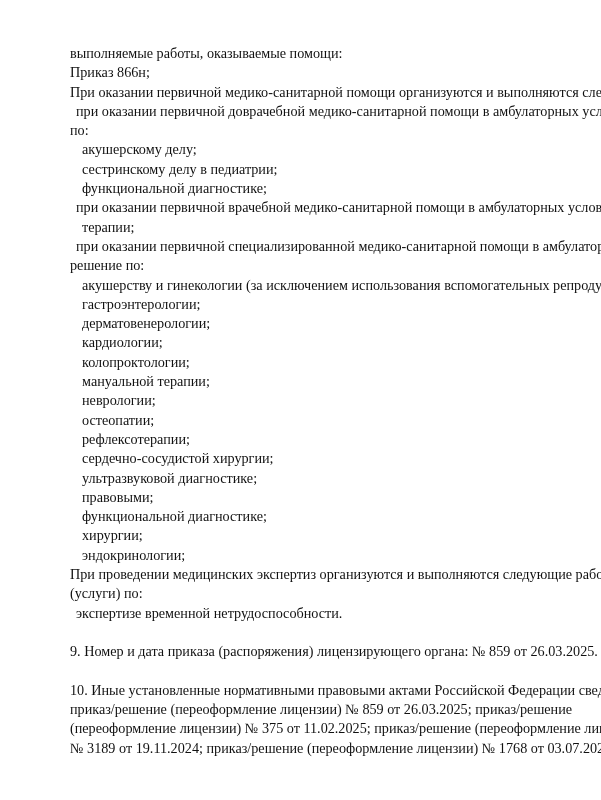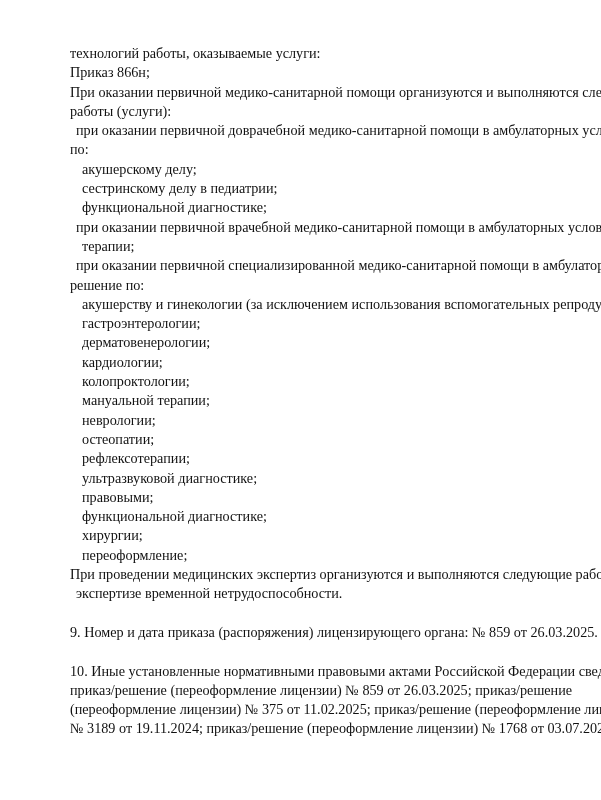--- a/index.html
+++ b/index.html
@@ -11,24 +11,23 @@
   }
   .line { white-space: nowrap; display: block; }
   .i1 { padding-left: 6px; }
   .i2 { padding-left: 12px; }
   .gap { height: 19.3px; }
 </style>
 </head>
 <body>
 
 <div class="page">
-  <span class="line">технологий работы, оказываемые услуги:</span>
+  <span class="line">выполняемые работы, оказываемые помощи:</span>
   <span class="line">Приказ 866н;</span>
   <span class="line">При оказании первичной медико-санитарной помощи организуются и выполняются следующие</span>
-  <span class="line">работы (услуги):</span>
 
   <span class="line i1">при оказании первичной доврачебной медико-санитарной помощи в амбулаторных условиях</span>
   <span class="line">по:</span>
   <span class="line i2">акушерскому делу;</span>
   <span class="line i2">сестринскому делу в педиатрии;</span>
   <span class="line i2">функциональной диагностике;</span>
 
   <span class="line i1">при оказании первичной врачебной медико-санитарной помощи в амбулаторных условиях по:</span>
   <span class="line i2">терапии;</span>
 
@@ -36,27 +35,29 @@
   <span class="line">решение по:</span>
   <span class="line i2">акушерству и гинекологии (за исключением использования вспомогательных репродуктивных</span>
   <span class="line i2">гастроэнтерологии;</span>
   <span class="line i2">дерматовенерологии;</span>
   <span class="line i2">кардиологии;</span>
   <span class="line i2">колопроктологии;</span>
   <span class="line i2">мануальной терапии;</span>
   <span class="line i2">неврологии;</span>
   <span class="line i2">остеопатии;</span>
   <span class="line i2">рефлексотерапии;</span>
+  <span class="line i2">сердечно-сосудистой хирургии;</span>
   <span class="line i2">ультразвуковой диагностике;</span>
   <span class="line i2">правовыми;</span>
   <span class="line i2">функциональной диагностике;</span>
   <span class="line i2">хирургии;</span>
-  <span class="line i2">переоформление;</span>
+  <span class="line i2">эндокринологии;</span>
 
   <span class="line">При проведении медицинских экспертиз организуются и выполняются следующие работы</span>
+  <span class="line">(услуги) по:</span>
   <span class="line i1">экспертизе временной нетрудоспособности.</span>
 
   <div class="gap"></div>
   <span class="line">9. Номер и дата приказа (распоряжения) лицензирующего органа: № 859 от 26.03.2025.</span>
 
   <div class="gap"></div>
   <span class="line">10. Иные установленные нормативными правовыми актами Российской Федерации сведения:</span>
   <span class="line">приказ/решение (переоформление лицензии) № 859 от 26.03.2025; приказ/решение</span>
   <span class="line">(переоформление лицензии) № 375 от 11.02.2025; приказ/решение (переоформление лицензии)</span>
   <span class="line">№ 3189 от 19.11.2024; приказ/решение (переоформление лицензии) № 1768 от 03.07.2024;</span>

